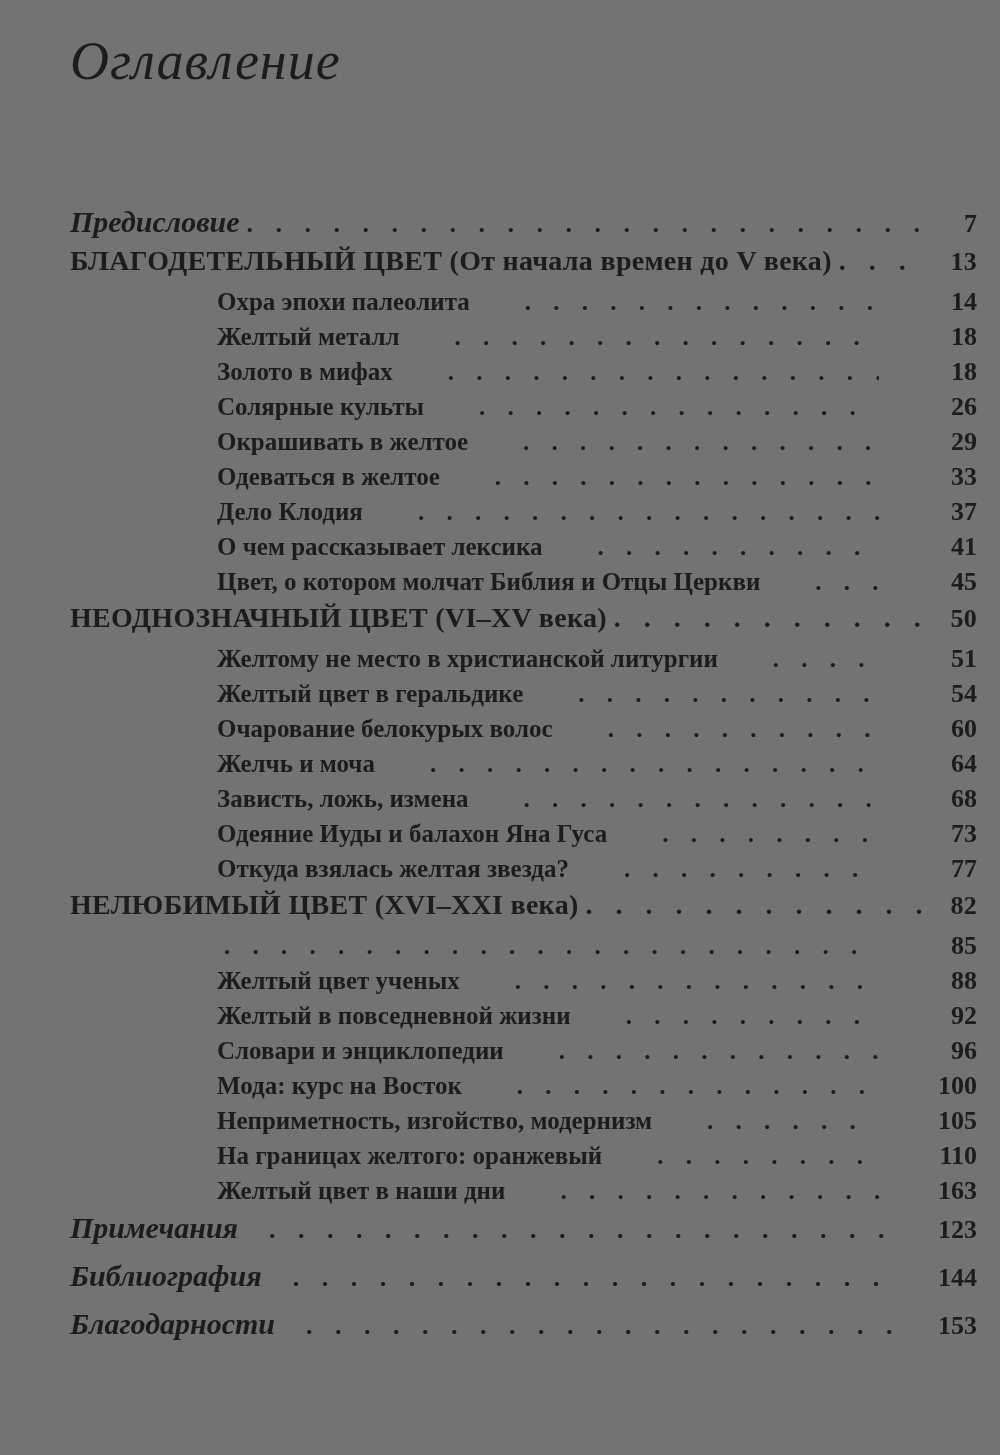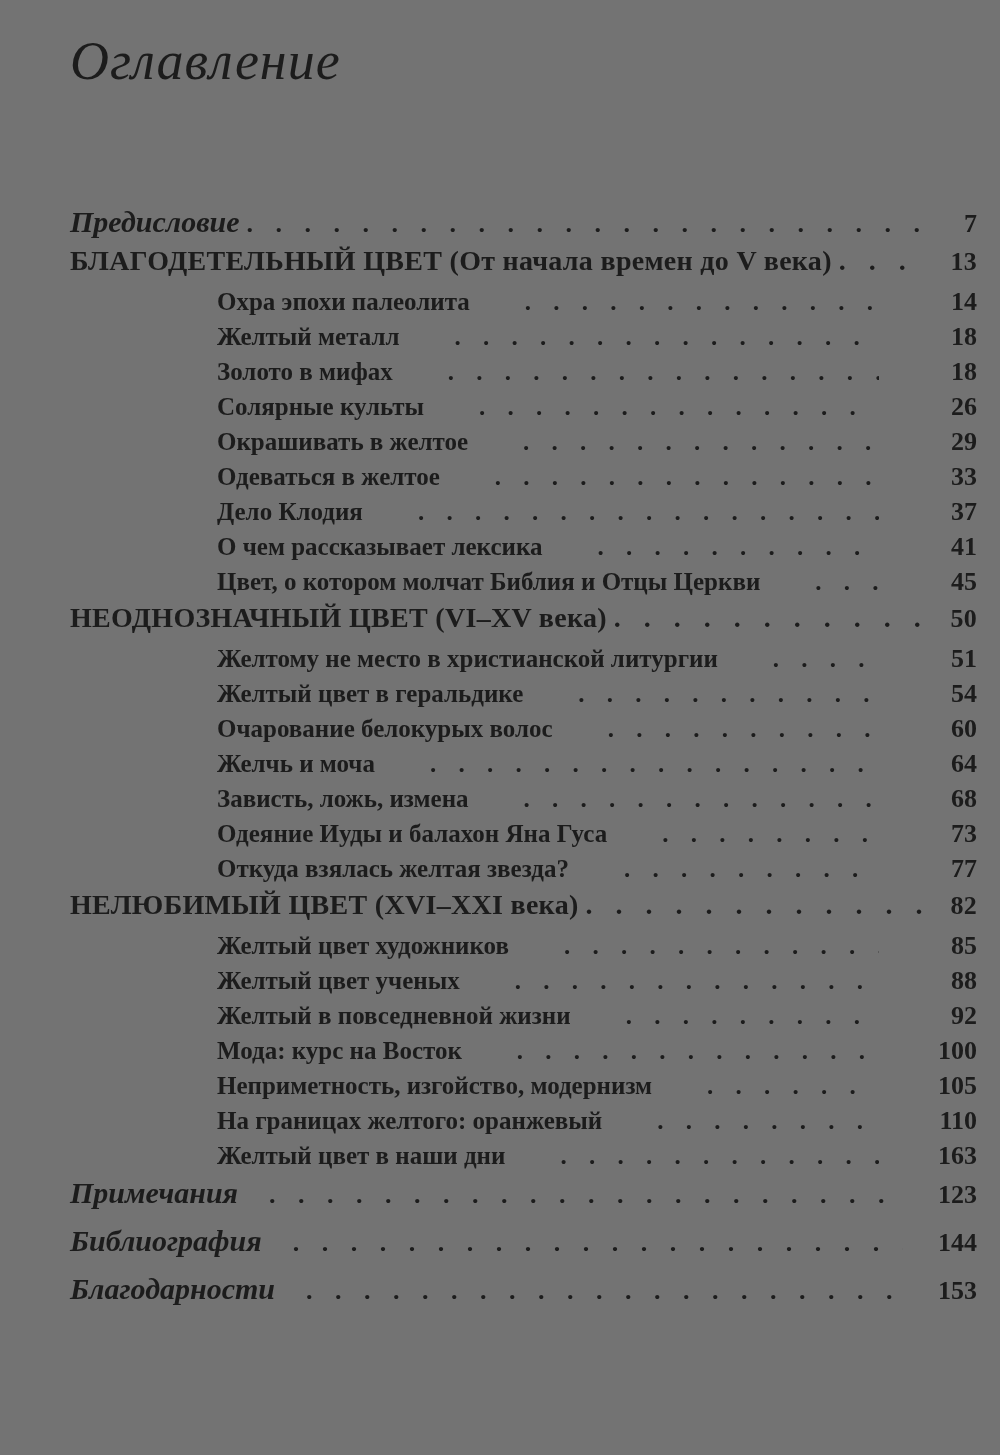--- a/index.html
+++ b/index.html
@@ -183,33 +183,37 @@
         <span class="label">Откуда взялась желтая звезда?</span>
         <span class="leader"></span>
         <span class="pagenum">77</span>
       </div>
       <div class="row section">
         <span class="label">НЕЛЮБИМЫЙ ЦВЕТ (XVI–XXI века)</span>
         <span class="leader"></span>
         <span class="pagenum">82</span>
       </div>
       <div class="row sub">
-        <span class="label">Желтый цвет художников</span>
         <span class="leader"></span>
         <span class="pagenum">85</span>
       </div>
       <div class="row sub">
         <span class="label">Желтый цвет ученых</span>
         <span class="leader"></span>
         <span class="pagenum">88</span>
       </div>
       <div class="row sub">
         <span class="label">Желтый в повседневной жизни</span>
         <span class="leader"></span>
         <span class="pagenum">92</span>
+      </div>
+      <div class="row sub">
+        <span class="label">Словари и энциклопедии</span>
+        <span class="leader"></span>
+        <span class="pagenum">96</span>
       </div>
       <div class="row sub">
         <span class="label">Мода: курс на Восток</span>
         <span class="leader"></span>
         <span class="pagenum">100</span>
       </div>
       <div class="row sub">
         <span class="label">Неприметность, изгойство, модернизм</span>
         <span class="leader"></span>
         <span class="pagenum">105</span>

